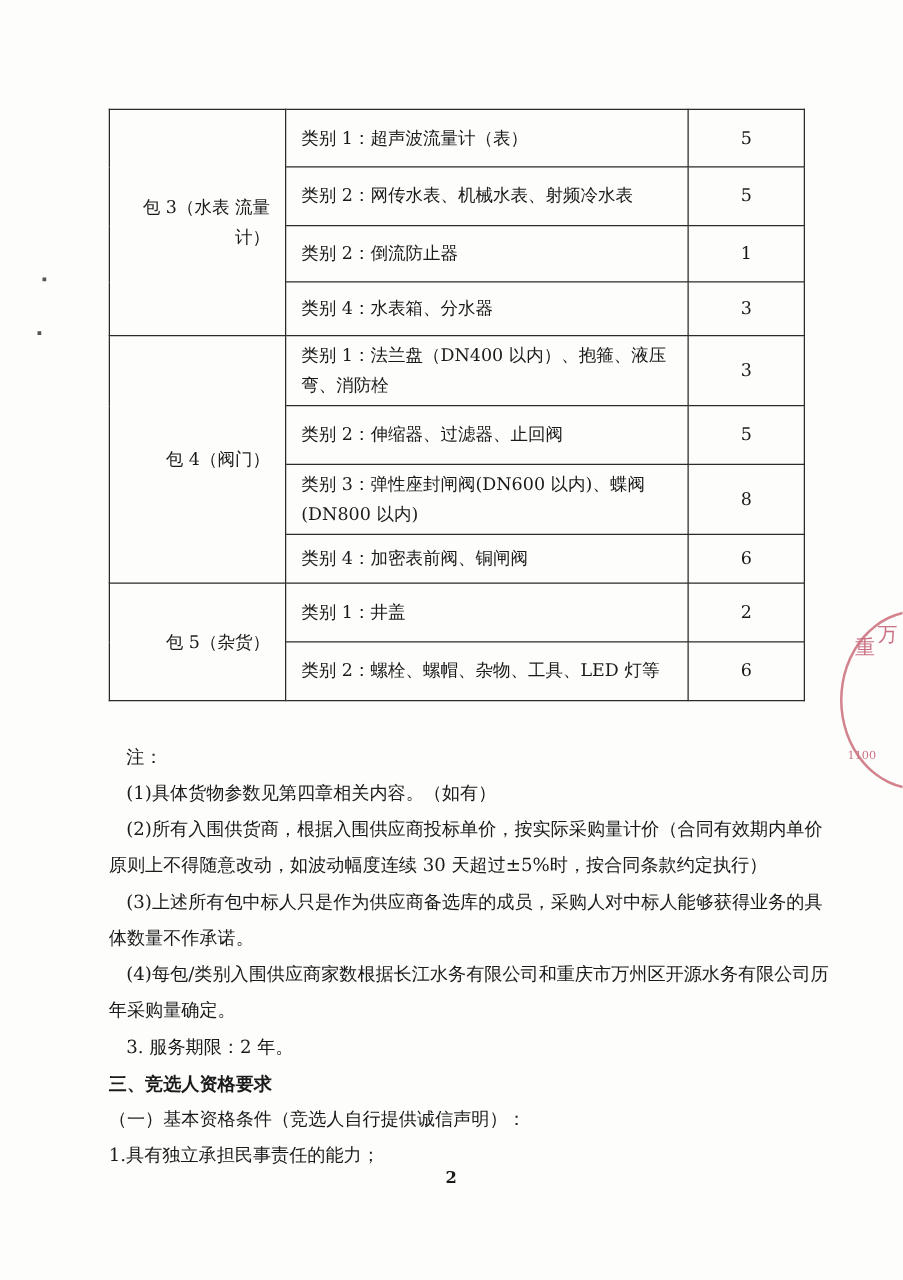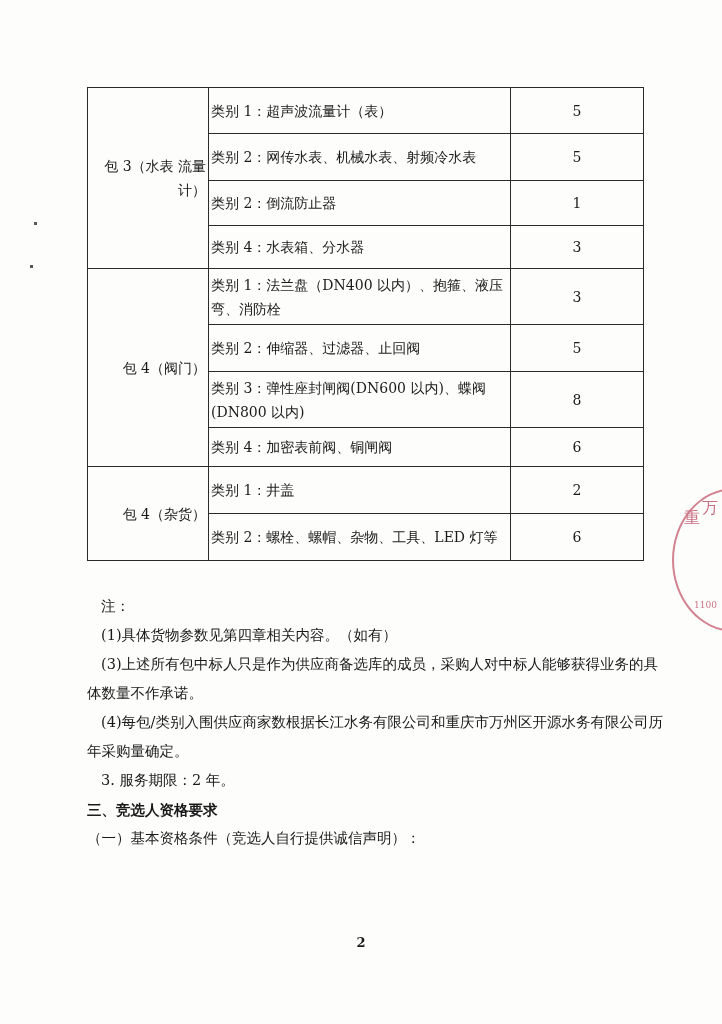--- a/index.html
+++ b/index.html
@@ -5,21 +5,21 @@
   html, body { margin:0; padding:0; }
   body {
     width:722px; height:1024px; background:#fdfdfc; position:relative; overflow:hidden;
     font-family:"DejaVu Serif","Liberation Serif",serif; color:#1a1a1a;
   }
   .page { position:absolute; left:0; top:0; width:722px; height:1024px; }
   table.grid {
     position:absolute; left:87px; top:87px; width:557px;
     border-collapse:collapse; font-size:14px;
   }
-  table.grid td { border:1.5px solid #2a2a2a; padding:0 2px; vertical-align:middle; line-height:24px; }
+  table.grid td { border:1.5px solid #2a2a2a; padding:0 12px; vertical-align:middle; line-height:24px; }
   td.pkg { width:116px; text-align:right; }
   td.cat { width:297px; text-align:left; }
   td.cnt { text-align:center; }
   .notes { position:absolute; left:87px; top:592px; width:580px; font-size:14.5px; line-height:29px; }
   .notes p { margin:0; }
   .ind { text-indent:14px; }
   .hang { text-indent:14px; }
   .u { }
   .bold { font-weight:bold; }
   .pageno { position:absolute; left:0; width:722px; top:935px; text-align:center; font-size:13px; font-weight:bold; }
@@ -67,41 +67,43 @@
     <tr style="height:56px">
       <td class="cat">类别 3：弹性座封闸阀(DN600 以内)、蝶阀(DN800 以内)</td>
       <td class="cnt">8</td>
     </tr>
     <tr style="height:39px">
       <td class="cat">类别 4：加密表前阀、铜闸阀</td>
       <td class="cnt">6</td>
     </tr>
 
     <tr style="height:47px">
-      <td class="pkg" rowspan="2">包 4（杂货）</td>
+      <td class="pkg" rowspan="2">包 5（杂货）</td>
       <td class="cat">类别 1：井盖</td>
       <td class="cnt">2</td>
     </tr>
     <tr style="height:47px">
       <td class="cat">类别 2：螺栓、螺帽、杂物、工具、LED 灯等</td>
       <td class="cnt">6</td>
     </tr>
   </tbody>
     </table>
 
   <div class="notes">
     <p class="ind">注：</p>
     <p class="hang">(1)具体货物参数见第四章相关内容。（如有）</p>
+    <p class="hang">(2)所有入围供货商，根据入围供应商投标单价，按实际采购量计价（合同有效期内单价原则上不得随意改动，如波动幅度连续 30 天超过±5%时，按合同条款约定执行）</p>
     <p class="hang">(3)上述所有包中标人只是作为供应商备选库的成员，采购人对中标人能够获得业务的具体数量不作承诺。</p>
     <p class="hang">(4)每包/类别入围供应商家数根据长江水务有限公司和重庆市万州区开源水务有限公司历年采购量确定。</p>
     <p class="ind"><span>3. 服务期限：</span><span class="u">2 年。</span></p>
     <p class="bold">三、竞选人资格要求</p>
     <p>（一）基本资格条件（竞选人自行提供诚信声明）：</p>
+    <p>1.具有独立承担民事责任的能力；</p>
   </div>
 
   <div class="pageno">2</div>
 
   <div class="stamp">
     <span style="left:10px;top:18px;">重</span>
     <span style="left:28px;top:8px;">万</span>
-    <span style="left:20px;top:110px;font-size:9px;">1100</span>
+    <span style="left:4px;top:110px;font-size:9px;">1100</span>
   </div>
 </div>
 
 </body></html>

